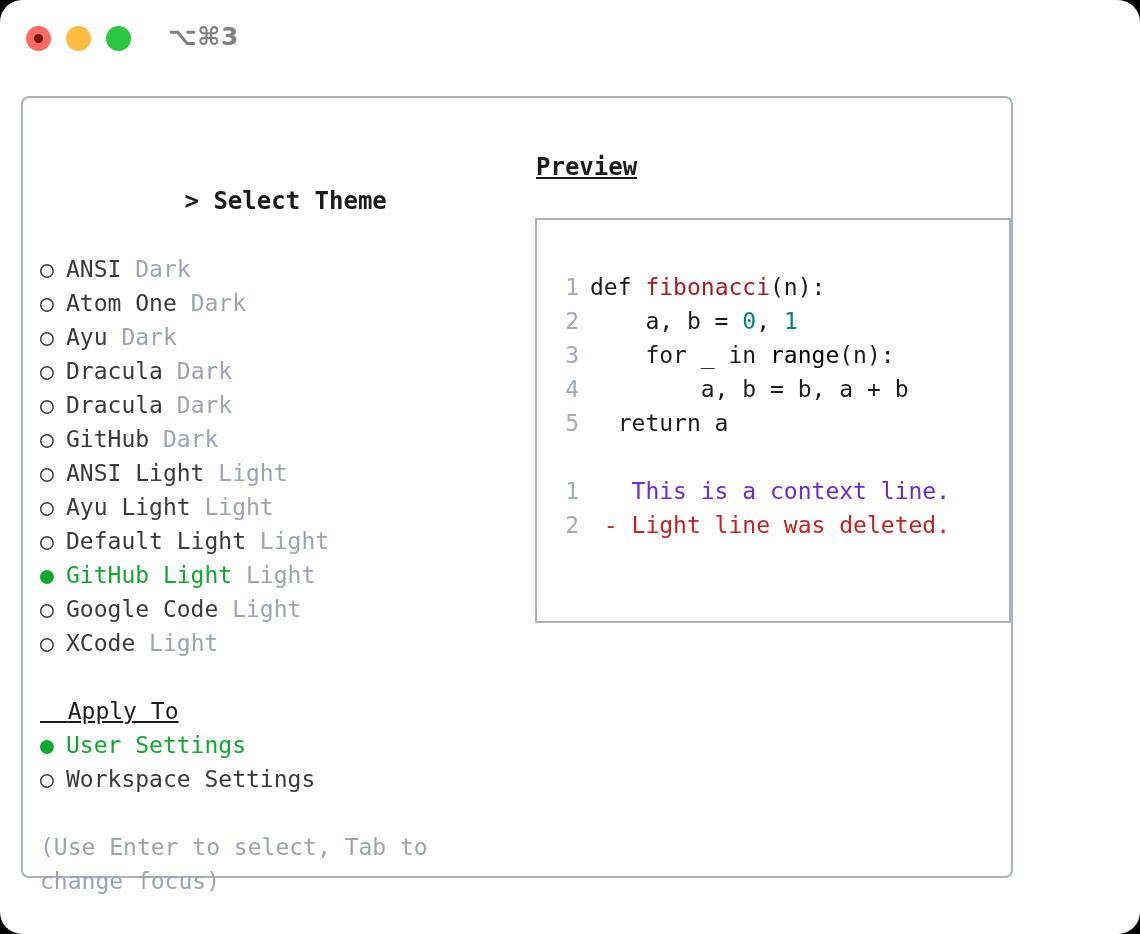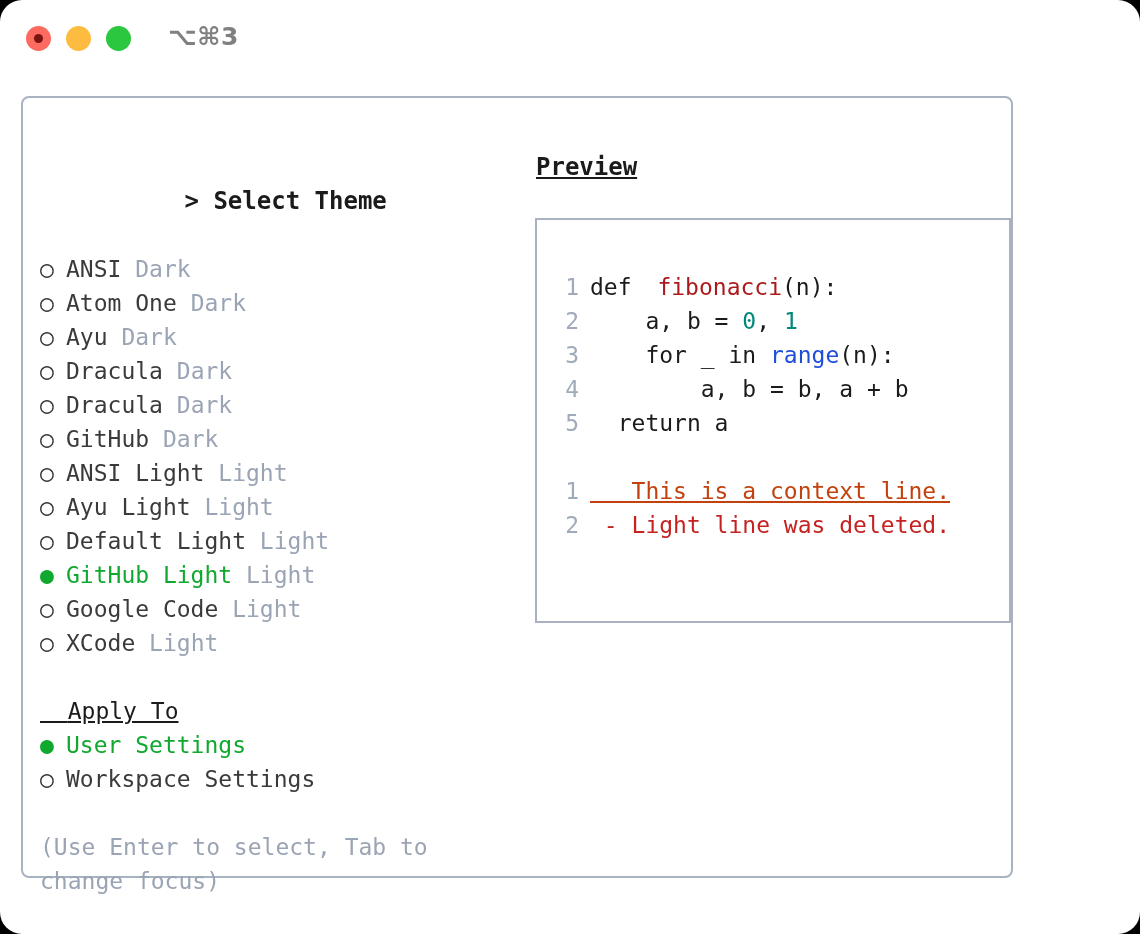--- a/index.html
+++ b/index.html
@@ -171,26 +171,26 @@
   }
   .ln {
     display: inline-block;
     width: 22px;
     text-align: right;
     color: #a0aaba;
   }
   .code-line .gap { display: inline-block; width: 11px; }
   .blank-line { height: 34px; }
 
-  .tok-fn   { color: #ab1a1a; margin-left: 12px; }
+  .tok-fn   { color: #ab1a1a; }
   .tok-num  { color: #00897b; }
-  .tok-call { color: #1d4ed8; }
+  .tok-call { color: #000000; }
   .tok-plain{ color: #1b1b1b; }
 
-  .diff-ctx { color: #c2410c; text-decoration: underline; }
+  .diff-ctx { color: #6d28d9; }
   .diff-del { color: #c62222; }
   .diff-add { color: #10a82e; }
 </style>
 </head>
 <body>
 
 <div class="window">
 
   <div class="titlebar">
     <div class="traffic">

